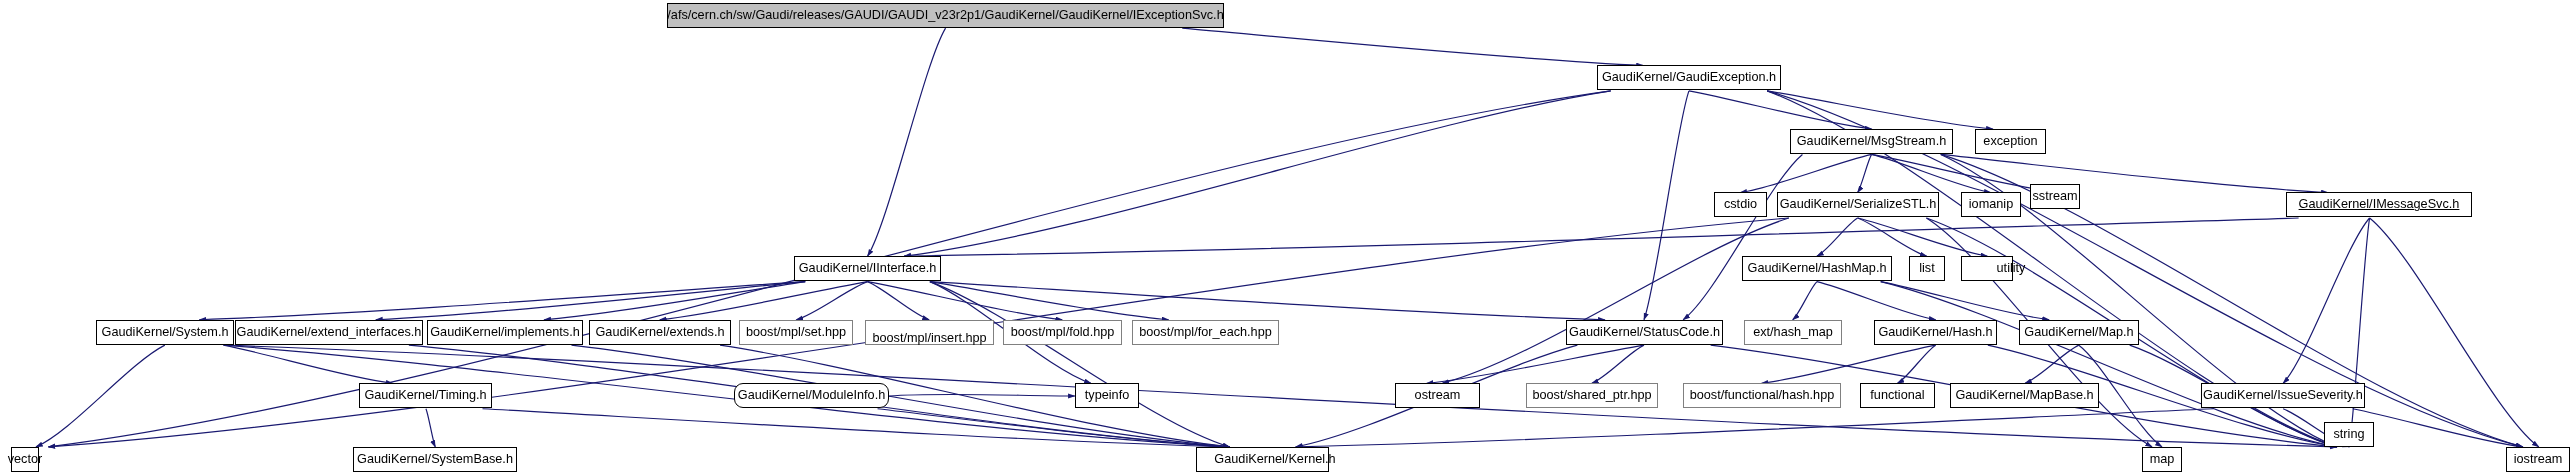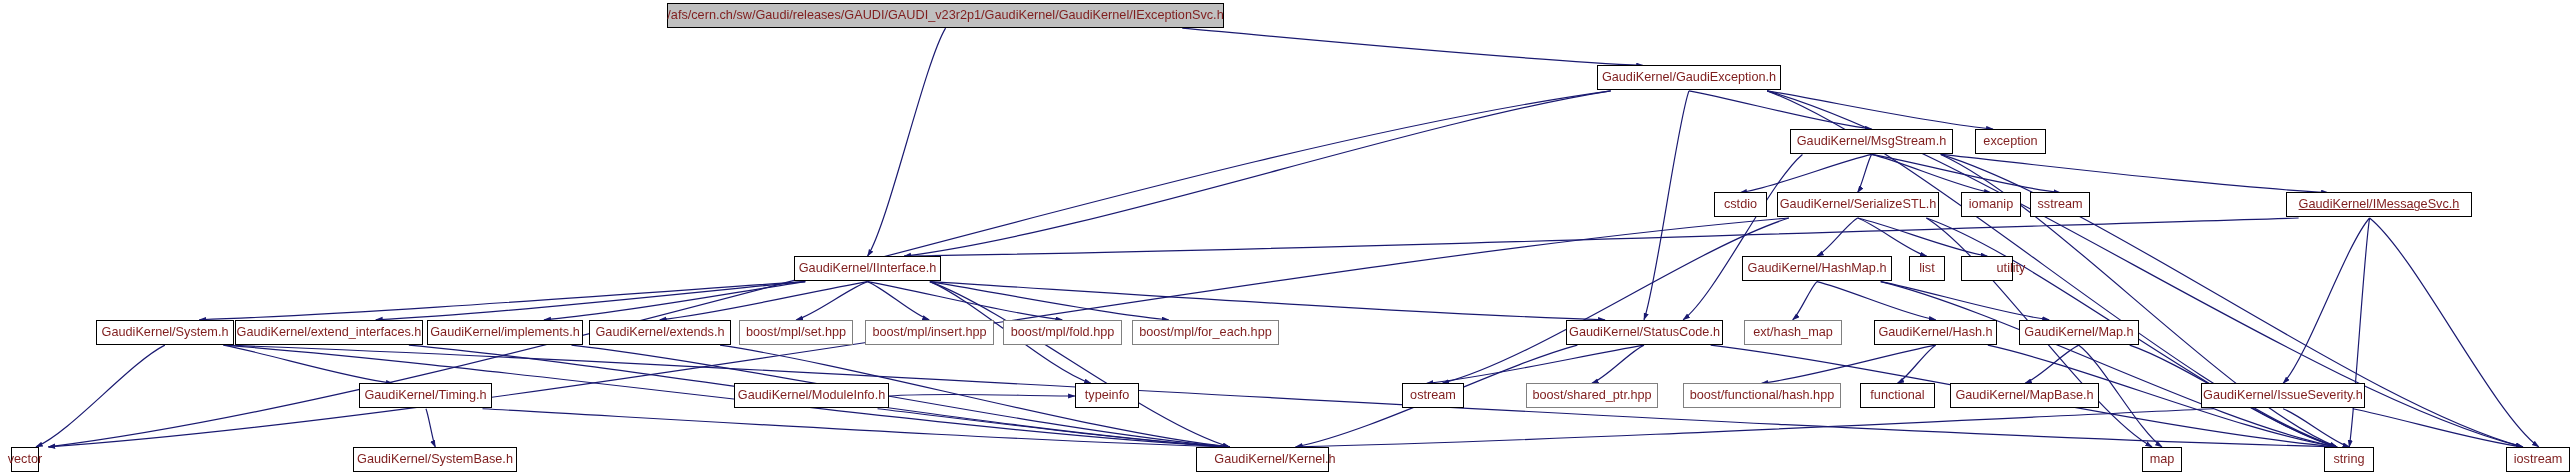--- a/index.html
+++ b/index.html
@@ -16,21 +16,21 @@
   .node{
     position:absolute;
     box-sizing:border-box;
     display:flex;
     align-items:center;
     justify-content:center;
     height:25.4px;
     white-space:nowrap;
     font-size:12.7px;
     line-height:1;
-    color:#7f1d1d;
+    color:#000000;
     background:#ffffff;
     border:0.8px solid #808080;
     letter-spacing:0px;
     z-index:5;
   }
   .node.strong{border:1.7px solid #000000;}
   .node.root{background:#c0c0c0;border:1.7px solid #000000;}
   .node span{display:block;padding:0 5.1px;}
 </style>
 </head>
@@ -128,21 +128,21 @@
       </div>
       <div class="node strong" style="left: 1714px; top: 192px; width: 53px;">
         <span>cstdio</span>
       </div>
       <div class="node strong" style="left: 1777px; top: 192px; width: 162px;">
         <span>GaudiKernel/SerializeSTL.h</span>
       </div>
       <div class="node strong" style="left: 1961px; top: 192px; width: 60px;">
         <span>iomanip</span>
       </div>
-      <div class="node strong" style="left: 2030px; top: 192px; width: 60px;">
+      <div class="node strong" style="left: 2030px; top: 184px; width: 50px;">
         <span>sstream</span>
       </div>
       <div class="node strong" style="left: 2286px; top: 192px; width: 186px; text-decoration: underline;">
         <span>GaudiKernel/IMessageSvc.h</span>
       </div>
       <div class="node strong" style="left: 1742px; top: 256px; width: 150px;">
         <span>GaudiKernel/HashMap.h</span>
       </div>
       <div class="node strong" style="left: 1909px; top: 256px; width: 36px;">
         <span>list</span>
@@ -161,21 +161,21 @@
       </div>
       <div class="node strong" style="left: 427px; top: 320px; width: 156px;">
         <span>GaudiKernel/implements.h</span>
       </div>
       <div class="node strong" style="left: 589px; top: 320px; width: 142px;">
         <span>GaudiKernel/extends.h</span>
       </div>
       <div class="node weak" style="left: 739px; top: 320px; width: 114px;">
         <span>boost/mpl/set.hpp</span>
       </div>
-      <div class="node weak" style="left: 865px; top: 320px; width: 129px;">
+      <div class="node weak" style="left: 865px; top: 320px; width: 129px; align-items: flex-end;">
         <span>boost/mpl/insert.hpp</span>
       </div>
       <div class="node weak" style="left: 1003px; top: 320px; width: 119px;">
         <span>boost/mpl/fold.hpp</span>
       </div>
       <div class="node weak" style="left: 1132px; top: 320px; width: 147px;">
         <span>boost/mpl/for_each.hpp</span>
       </div>
       <div class="node strong" style="left: 1566px; top: 320px; width: 157px;">
         <span>GaudiKernel/StatusCode.h</span>
@@ -185,27 +185,27 @@
       </div>
       <div class="node strong" style="left: 1874px; top: 320px; width: 123px;">
         <span>GaudiKernel/Hash.h</span>
       </div>
       <div class="node strong" style="left: 2019px; top: 320px; width: 120px;">
         <span>GaudiKernel/Map.h</span>
       </div>
       <div class="node strong" style="left: 359px; top: 383px; width: 133px;">
         <span>GaudiKernel/Timing.h</span>
       </div>
-      <div class="node strong" style="left: 734px; top: 383px; width: 155px;">
+      <div class="node strong" style="left: 734px; top: 383px; width: 155px; border-radius: 9px;">
         <span>GaudiKernel/ModuleInfo.h</span>
       </div>
       <div class="node strong" style="left: 1075px; top: 383px; width: 64px;">
         <span>typeinfo</span>
       </div>
-      <div class="node strong" style="left: 1395px; top: 383px; width: 62px; margin-left: 7px;">
+      <div class="node strong" style="left: 1395px; top: 383px; width: 85px;">
         <span>ostream</span>
       </div>
       <div class="node weak" style="left: 1526px; top: 383px; width: 132px; text-align: right;">
         <span>boost/shared_ptr.hpp</span>
       </div>
       <div class="node weak" style="left: 1683px; top: 383px; width: 158px;">
         <span>boost/functional/hash.hpp</span>
       </div>
       <div class="node strong" style="left: 1860px; top: 383px; width: 75px;">
         <span>functional</span>
@@ -221,21 +221,21 @@
       </div>
       <div class="node strong" style="left: 353px; top: 447px; width: 164px;">
         <span>GaudiKernel/SystemBase.h</span>
       </div>
       <div class="node strong" style="left: 1196px; top: 447px; width: 133px; padding-left: 25px;">
         <span>GaudiKernel/Kernel.h</span>
       </div>
       <div class="node strong" style="left: 2142px; top: 447px; width: 40px;">
         <span>map</span>
       </div>
-      <div class="node strong" style="left: 2324px; top: 447px; width: 50px;">
+      <div class="node strong" style="left: 2324px; top: 422px; width: 50px;">
         <span>string</span>
       </div>
       <div class="node strong" style="left: 2506px; top: 447px; width: 64px;">
         <span>iostream</span>
       </div>
     </div>
 </div>
 
 
 </body></html>

